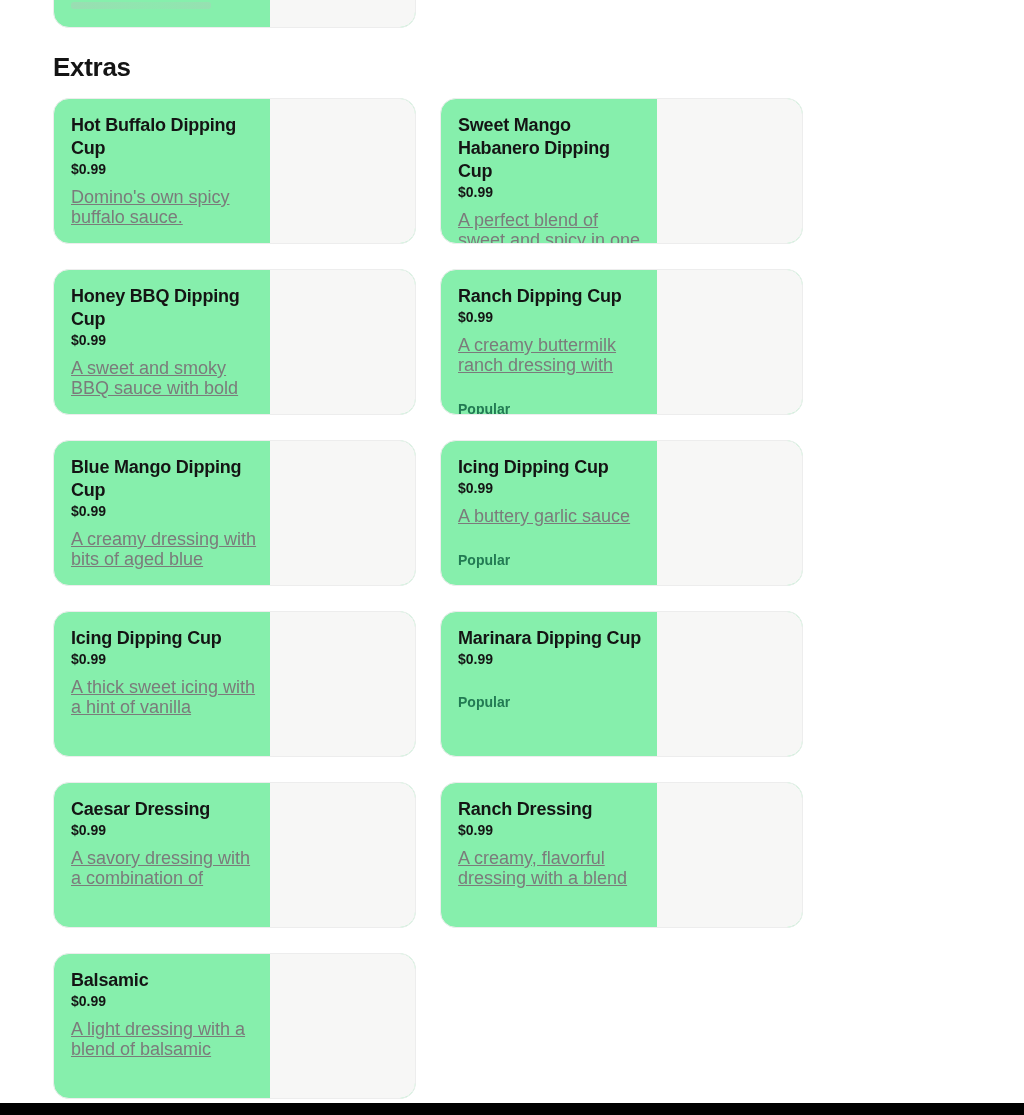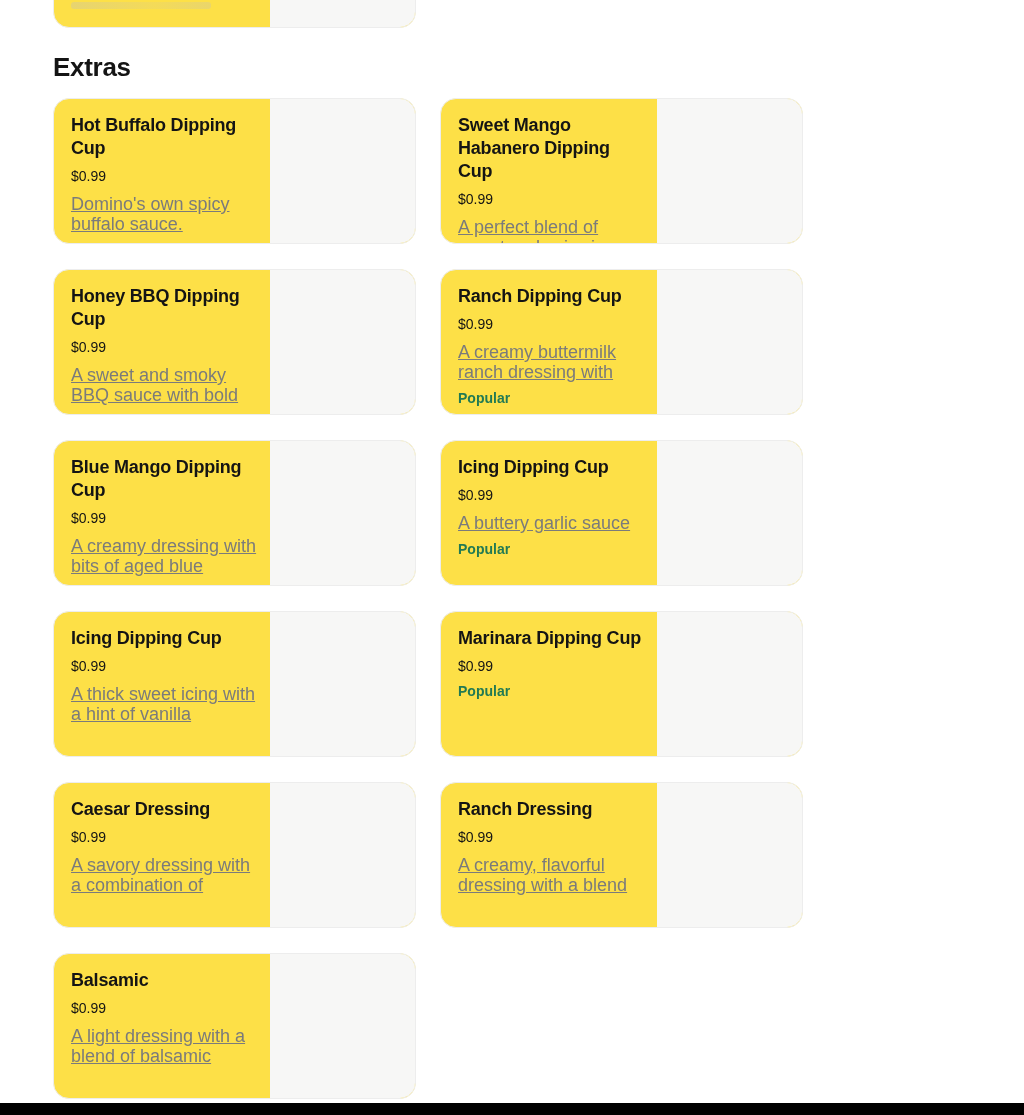--- a/index.html
+++ b/index.html
@@ -44,21 +44,21 @@
     margin-top: 16px;
     display: grid;
     grid-template-columns: 363px 363px;
     column-gap: 24px;
     row-gap: 25px;
   }
   .card {
     box-sizing: border-box;
     width: 363px;
     height: 146px;
-    background: #fde047;
+    background: #86efac;
     border: 1px solid #ededed;
     border-radius: 16px;
     display: flex;
     overflow: hidden;
     cursor: pointer;
   }
   .card-text {
     flex: 1 1 auto;
     min-width: 0;
     padding: 15px 12px 10px 17px;
@@ -66,38 +66,37 @@
   .item-title {
     margin: 0;
     font-size: 18px;
     line-height: 23px;
     font-weight: 600;
     letter-spacing: -0.2px;
     color: #141414;
     max-width: 196px;
   }
   .item-price {
-    margin-top: 7px;
     font-size: 14px;
     line-height: 18px;
-    font-weight: 400;
+    font-weight: 700;
     color: #141414;
   }
   .item-desc {
     margin: 9px 0 0 0;
     font-size: 18px;
     line-height: 20px;
     color: #7b7b7b;
     max-width: 198px;
     max-height: 40px;
     overflow: hidden;
     text-decoration: underline;
   }
   .popular-badge {
-    margin-top: 7px;
+    margin-top: 25px;
     font-size: 14px;
     line-height: 18px;
     font-weight: 600;
     color: #227a53;
   }
   .card-img {
     flex: 0 0 145px;
     width: 145px;
     height: 100%;
     background: #f7f7f6;

